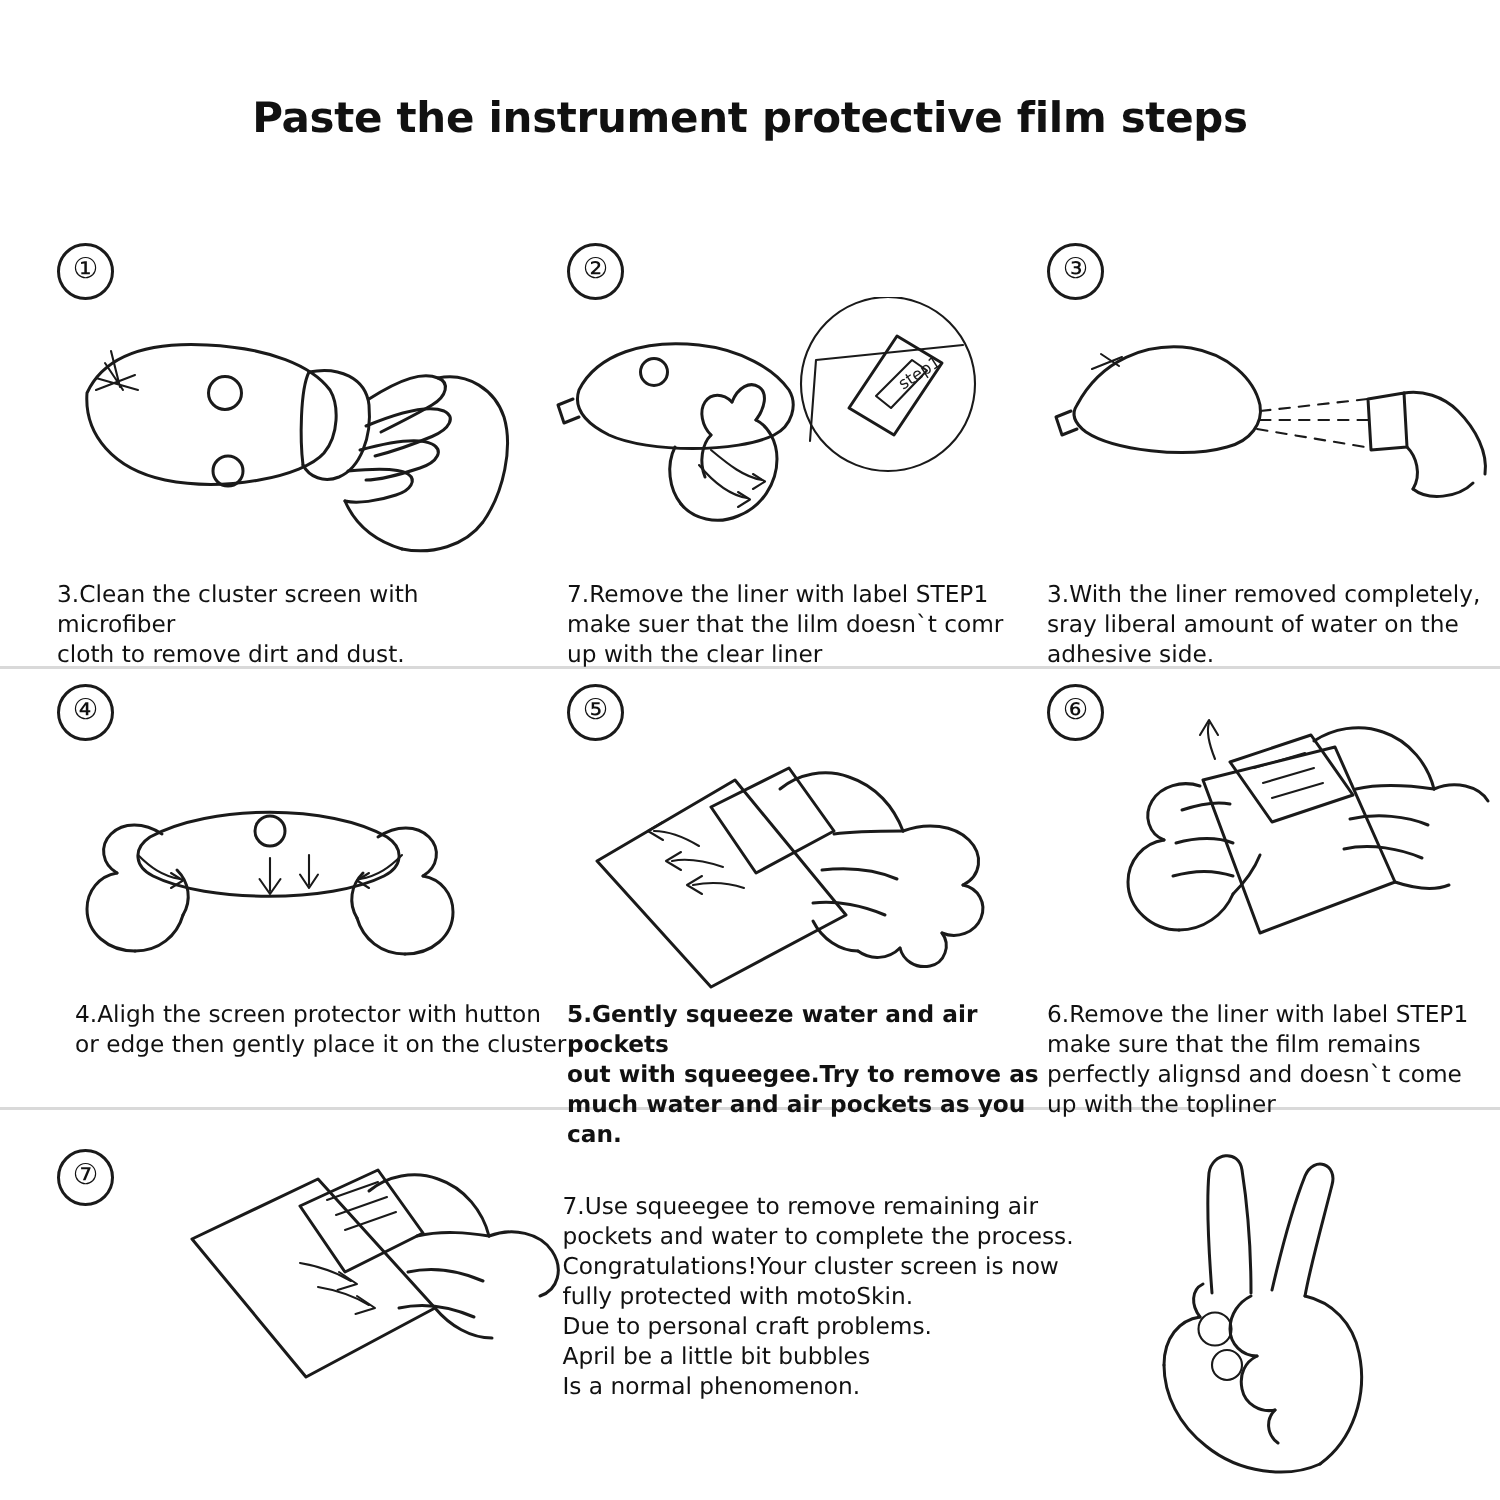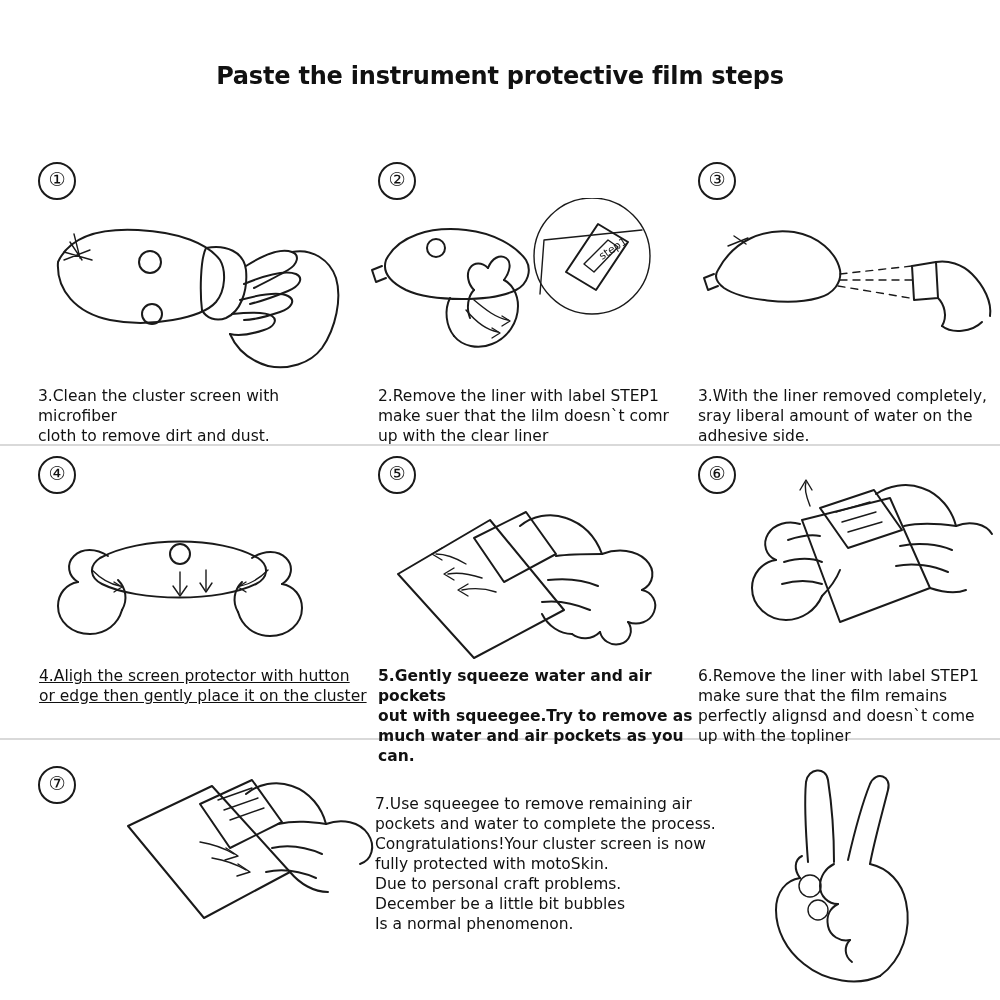--- a/index.html
+++ b/index.html
@@ -20,21 +20,21 @@
     height: 1000px;
     position: relative;
     box-sizing: border-box;
   }
   .title {
     position: absolute;
     top: 62px;
     left: 0;
     width: 1000px;
     text-align: center;
-    font-size: 24px;
+    font-size: 28px;
     font-weight: bold;
     letter-spacing: -0.2px;
     font-family: "DejaVu Sans", sans-serif;
   }
   .hrule {
     position: absolute;
     left: 0;
     width: 1000px;
     height: 2px;
     background: #d9d9d9;
@@ -155,21 +155,21 @@
         <path class="stroke" d="M118 70 C112 64, 104 64, 100 70 C96 76, 98 86, 104 92"></path>
         <path class="stroke" d="M104 92 C98 98, 96 110, 100 120"></path>
         <path class="stroke" d="M84 138 C76 128, 74 112, 80 100"></path>
 
         <path class="stroke-thin" d="M104 102 C116 112, 126 120, 138 122"></path>
         <path class="stroke-thin" d="M132 118 L140 123 L132 128"></path>
         <path class="stroke-thin" d="M96 112 C106 124, 116 132, 128 134"></path>
         <path class="stroke-thin" d="M122 130 L130 135 L122 140"></path>
       </svg>
     </div>
-    <div class="caption" style="left:8px; top:228px; width:310px;">2.Remove the liner with label STEP1
+    <div class="caption" style="left:8px; top:228px; width:310px;">7.Remove the liner with label STEP1
 make suer that the lilm doesn`t comr
 up with the clear liner</div>
   </div>
 
   <div class="cell" style="left:690px; top:158px; width:310px; height:280px;">
     <div class="num" style="left:8px; top:4px;"><span>③</span></div>
     <div class="art" style="left:0px; top:50px;">
       <svg width="310" height="170" viewBox="0 0 310 170">
 
         <path class="stroke" d="M28 62 C44 32, 74 20, 104 24 C128 28, 146 44, 150 62 C152 74, 144 86, 128 90 C100 98, 52 92, 34 80 C26 74, 24 68, 28 62 Z"></path>
@@ -212,21 +212,21 @@
         <path class="stroke" d="M208 112 C202 102, 204 90, 212 82"></path>
         <path class="stroke-thin" d="M238 70 C230 78, 222 84, 210 86"></path>
         <path class="stroke-thin" d="M216 82 L208 87 L216 92"></path>
 
         <path class="stroke-thin" d="M150 72 L150 94"></path>
         <path class="stroke-thin" d="M143 86 L150 96 L157 86"></path>
         <path class="stroke-thin" d="M176 70 L176 90"></path>
         <path class="stroke-thin" d="M170 83 L176 92 L182 83"></path>
       </svg>
     </div>
-    <div class="caption" style="left:9px; top:214px; width:330px;text-decoration:underline;">4.Aligh the screen protector with hutton
+    <div class="caption" style="left:20px; top:214px; width:330px;">4.Aligh the screen protector with hutton
 or edge then gently place it on the cluster</div>
   </div>
 
   <div class="cell" style="left:370px; top:452px; width:330px; height:280px;">
     <div class="num" style="left:8px; top:4px;">⑤</div>
     <div class="art" style="left:0px; top:40px;">
       <svg width="330" height="180" viewBox="0 0 330 180">
 
         <path class="stroke" d="M28 82 L120 28 L194 118 L104 166 Z"></path>
 
@@ -311,21 +311,21 @@
         <path class="stroke" d="M172 82 C190 78, 208 82, 222 88"></path>
         <path class="stroke" d="M166 106 C184 102, 202 106, 216 112"></path>
         <path class="stroke" d="M190 106 C200 118, 214 126, 228 126"></path>
       </svg>
     </div>
     <div class="caption" style="left:345px; top:46px; width:400px;">7.Use squeegee to remove remaining air
 pockets and water to complete the process.
 Congratulations!Your cluster screen is now
 fully protected with motoSkin.
 Due to personal craft problems.
-December be a little bit bubbles
+April be a little bit bubbles
 Is a normal phenomenon.</div>
     <div class="art" style="left:700px; top:16px;">
       <svg width="220" height="220" viewBox="0 0 220 220">
 
         <path class="stroke" d="M78 98 C76 72, 74 40, 76 18 C78 4, 96 2, 98 16 C102 42, 104 74, 104 98"></path>
 
         <path class="stroke" d="M118 96 C124 70, 132 40, 140 20 C146 6, 162 12, 158 26 C152 50, 144 78, 140 100"></path>
 
         <path class="stroke" d="M104 100 C96 104, 90 112, 90 122 C90 132, 98 140, 108 140"></path>
         <path class="stroke" d="M108 140 C100 144, 96 152, 98 162 C100 172, 110 178, 120 176"></path>

